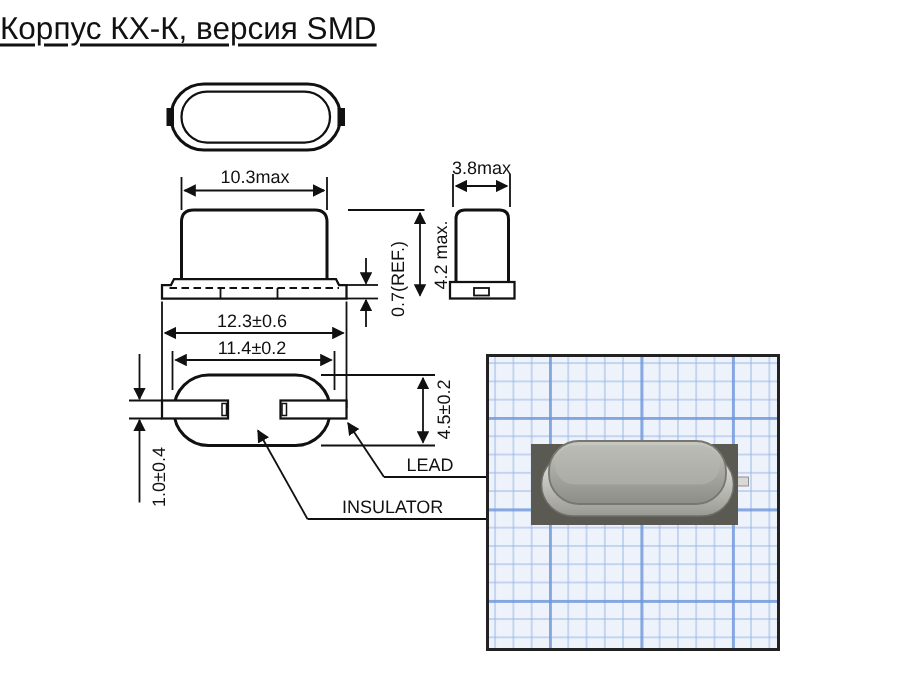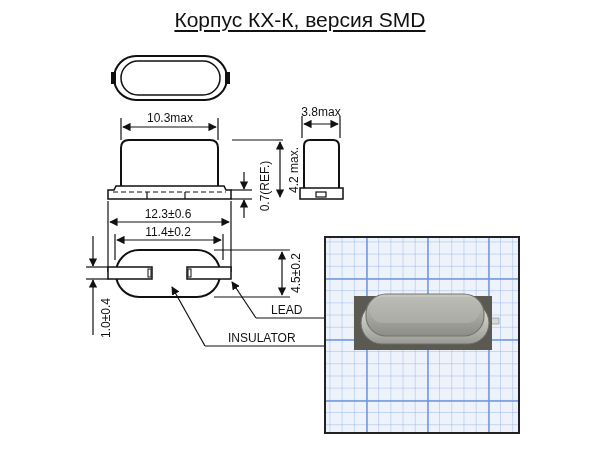--- a/index.html
+++ b/index.html
@@ -1,17 +1,17 @@
 <!DOCTYPE html>
 <html><head>
 <meta charset="utf-8">
 <style>
   html, body { margin: 0; padding: 0; background: #ffffff; }
   body { width: 600px; height: 451px; position: relative; overflow: hidden; font-family: "Liberation Sans", sans-serif; }
-  .title { position: absolute; left: 0; top: 8px; width: 600px; text-align: center; font-size: 21px; color: #111; text-decoration: underline; text-underline-offset: 3px; text-decoration-thickness: 2px; }
+  .title { position: absolute; left: 0; top: 8px; width: 600px; font-size: 21px; color: #111; text-decoration: underline; text-underline-offset: 3px; text-decoration-thickness: 2px; }
   svg.drawing { position: absolute; left: 0; top: 0; }
   .lbl { font-family: "Liberation Sans", sans-serif; font-size: 12px; fill: #111; }
   .photo { position: absolute; left: 324px; top: 236px; width: 192px; height: 194px; border: 2px solid #222; background-color: #eef3fb;
     background-image:
       linear-gradient(to right, rgba(110,150,220,0.75) 2px, transparent 2px),
       linear-gradient(to bottom, rgba(110,150,220,0.75) 2px, transparent 2px),
       linear-gradient(to right, rgba(150,180,230,0.5) 1px, transparent 1px),
       linear-gradient(to bottom, rgba(150,180,230,0.5) 1px, transparent 1px);
     background-size: 61px 61px, 61px 61px, 12.2px 12.2px, 12.2px 12.2px;
     background-position: 40px 0, 0 40px, 40px 0, 0 40px;

